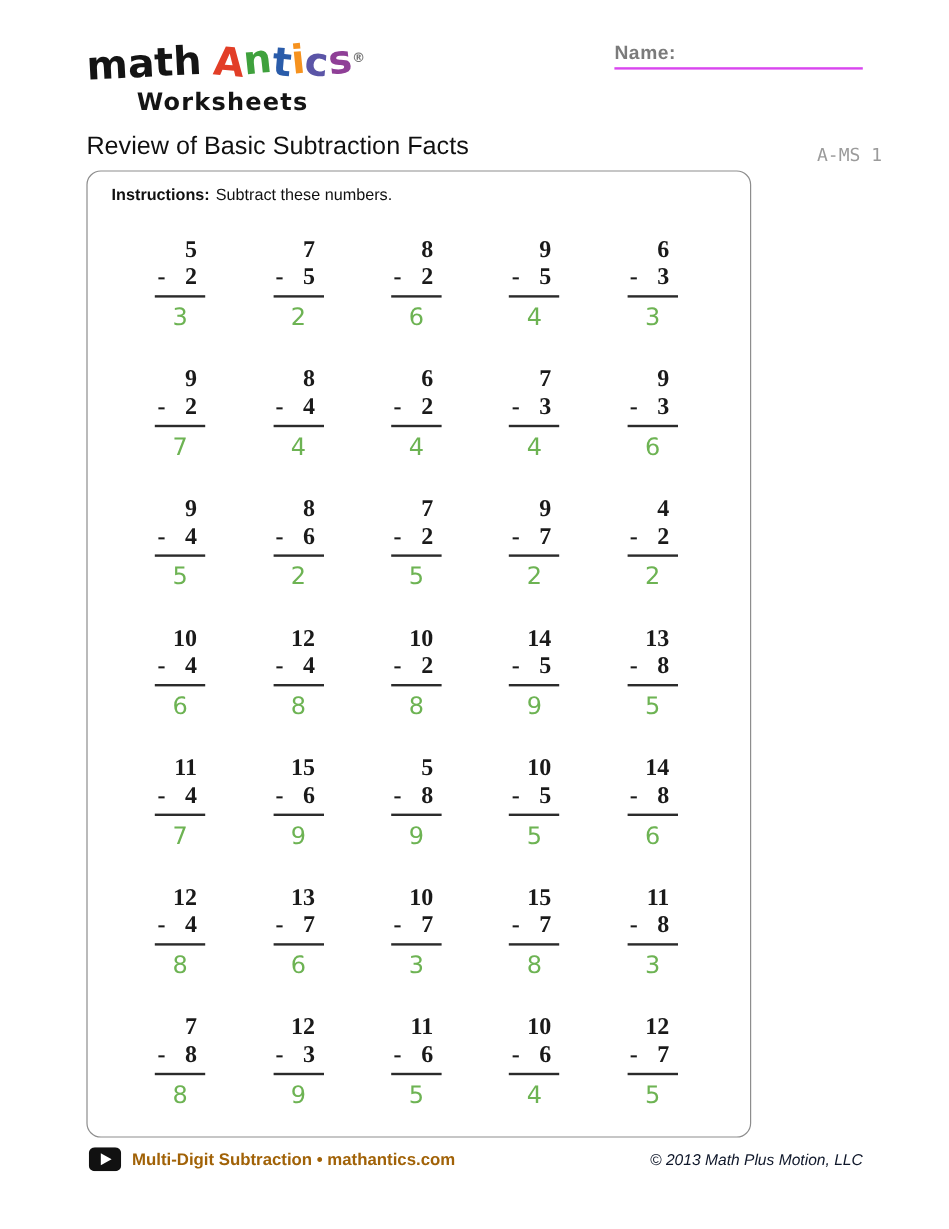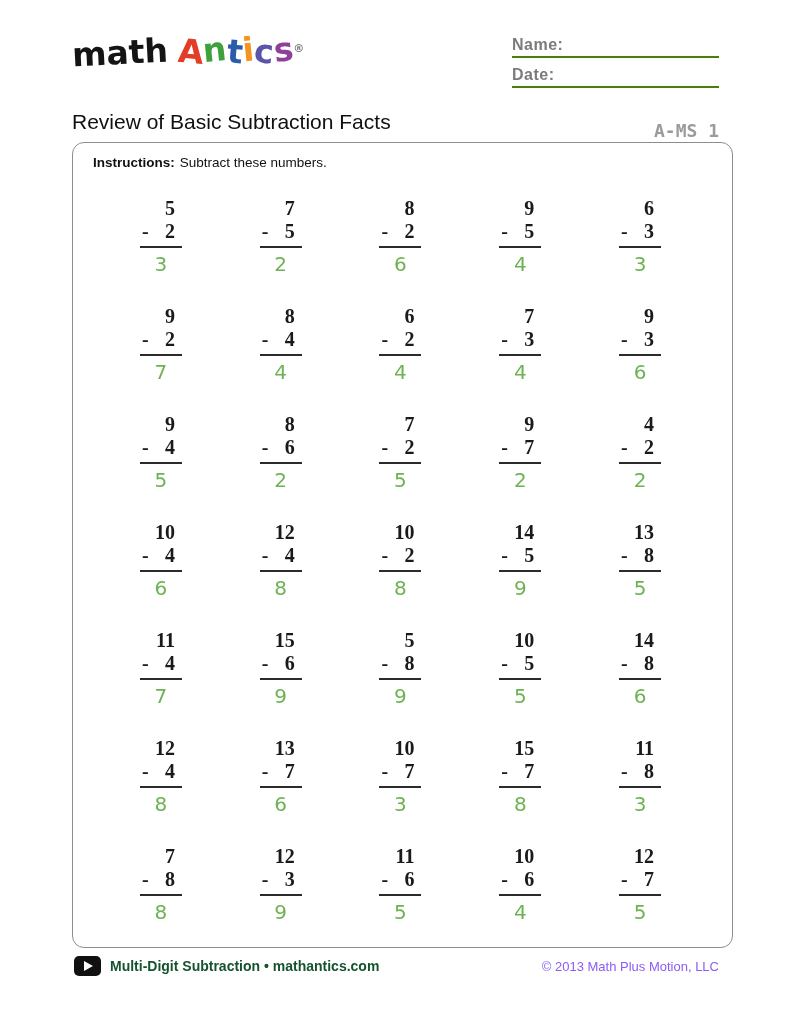--- a/index.html
+++ b/index.html
@@ -15,30 +15,30 @@
   .logo-line1 { font-family:"DejaVu Sans", sans-serif; font-weight:700; font-size:33px; line-height:38px; white-space:nowrap; }
   .logo-math { color:#141414; display:inline-block; transform:rotate(-3deg); margin-right:10px; }
   .logo-antics span { display:inline-block; }
   .logo-antics span:nth-child(odd)  { transform:rotate(5deg) translateY(-1px); }
   .logo-antics span:nth-child(even) { transform:rotate(-6deg) translateY(-3px); }
   .logo-reg { font-size:11px; color:#777; vertical-align:super; }
   .logo-sub { font-family:"DejaVu Sans", sans-serif; font-weight:700; font-size:20px; letter-spacing:1px; color:#141414; margin:1px 0 0 42px; }
 
   
   .fields { position:absolute; left:512px; top:36px; width:207px; }
-  .field { border-bottom:2px solid #4d7c0f; margin-bottom:8px; padding-bottom:2px; }
+  .field { border-bottom:2px solid #d946ef; margin-bottom:8px; padding-bottom:2px; }
   .field-label { font-weight:700; font-size:16px; color:#7b7b7b; letter-spacing:0.5px; }
 
   
   .page-title { position:absolute; left:72px; top:110px; margin:0; font-size:21px; font-weight:400; color:#101010; }
-  .code { position:absolute; right:72px; top:120px; font-family:"DejaVu Sans Mono", monospace; font-size:18px; color:#9b9b9b;font-weight:bold; }
+  .code { position:absolute; right:56px; top:120px; font-family:"DejaVu Sans Mono", monospace; font-size:15px; color:#9b9b9b; }
 
   
   .box {
-    position:absolute; left:72px; top:142px; width:661px; height:806px;
+    position:absolute; left:72px; top:142px; width:554px; height:806px;
     border:1.5px solid #8d8d8d; border-radius:12px; background:#fff;
   }
   .instructions { margin:12px 0 0 20px; font-size:13.5px; color:#111; }
   .instructions strong { margin-right:5px; }
 
   .grid {
     display:grid; grid-template-columns:repeat(5,1fr);
     row-gap:29px; padding:27px 32px 0 28px; justify-items:center;
   }
   .problem { width:42px; }
@@ -52,38 +52,36 @@
     line-height:23px; padding:0 7px 3px 2px;
     border-bottom:2px solid var(--line-dark); color:#1a1a1a;
   }
   .answer {
     font-family:"DejaVu Sans", sans-serif; font-size:20px; line-height:24px;
     text-align:center; padding-top:4px; color:var(--answer-green);
   }
 
   
   .footer-left { position:absolute; left:74px; top:956px; display:flex; align-items:center; gap:9px; }
-  .footer-text { font-weight:700; font-size:14px; color:#14532d; }
-  .copyright { position:absolute; right:72px; top:959px; font-size:13px; color:#8b5cf6; }
+  .footer-text { font-weight:700; font-size:14px; color:#a16207; }
+  .copyright { position:absolute; right:72px; top:959px; font-style:italic; font-size:13px; color:#0f172a; }
 </style>
 </head>
 <body>
 
 <div class="logo">
   <div class="logo-line1">
     <span class="logo-math">math</span><span class="logo-antics" id="logo-antics"><span style="color: rgb(226, 62, 39);">A</span><span style="color: rgb(63, 161, 61);">n</span><span style="color: rgb(42, 92, 170);">t</span><span style="color: rgb(246, 146, 30);">i</span><span style="color: rgb(91, 85, 167);">c</span><span style="color: rgb(143, 63, 151);">s</span></span><span class="logo-reg">®</span>
   </div>
+  <div class="logo-sub">Worksheets</div>
 </div>
 
 <div class="fields">
   <div class="field">
     <span class="field-label">Name:</span>
-  </div>
-  <div class="field">
-    <span class="field-label">Date:</span>
   </div>
 </div>
 
 <h1 class="page-title">Review of Basic Subtraction Facts</h1>
 <span class="code">A-MS 1</span>
 
 <div class="box">
   <p class="instructions">
     <strong>Instructions:</strong><span>Subtract these numbers.</span>
   </p>

